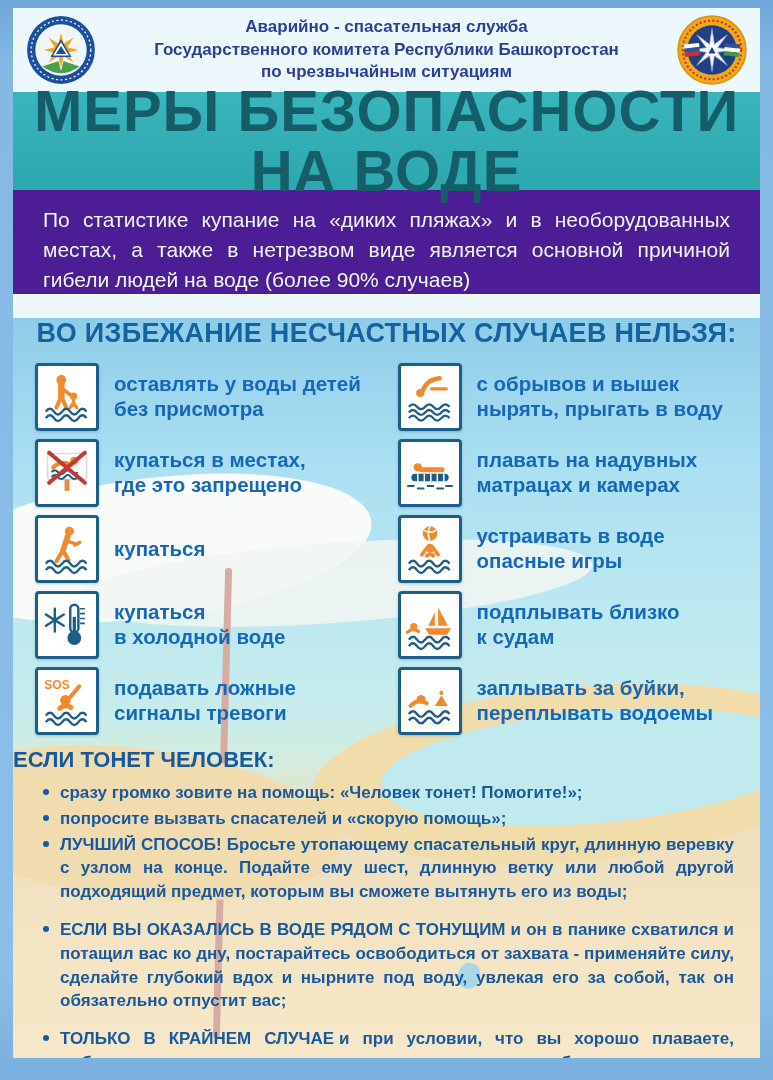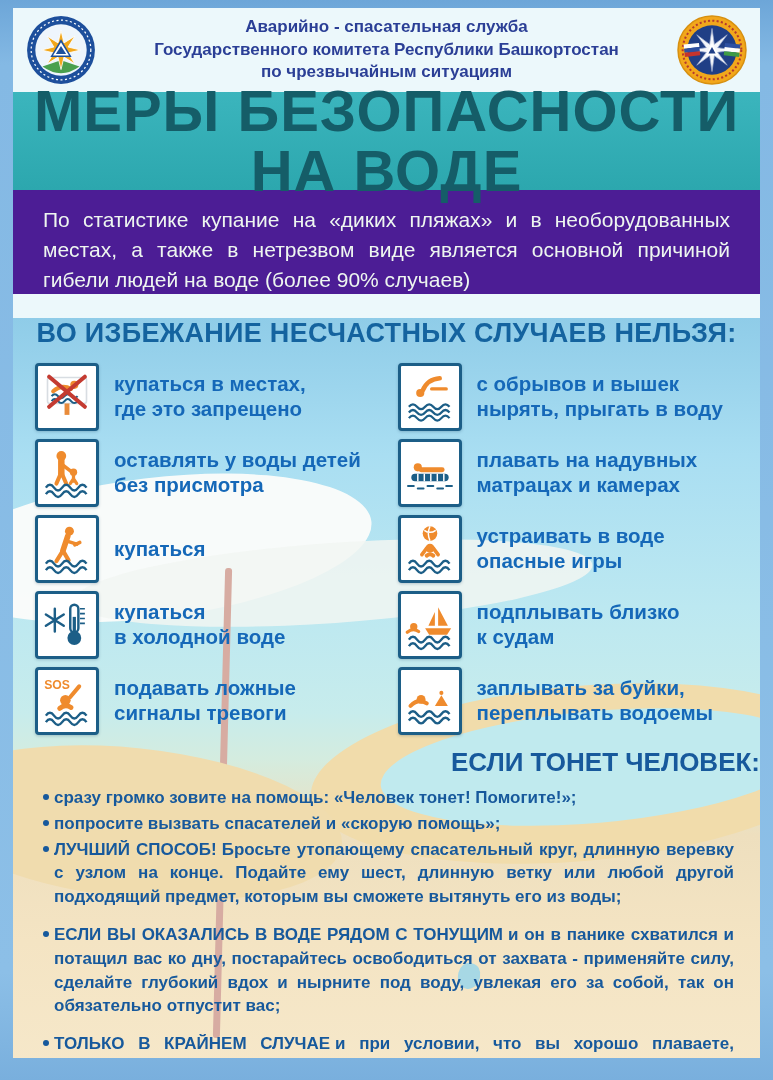--- a/index.html
+++ b/index.html
@@ -41,23 +41,23 @@
 
   .grid{position:relative;z-index:2;display:grid;grid-template-columns:1fr 1fr;grid-template-rows:repeat(5,76px);
     grid-auto-flow:column;padding:6px 8px 0 22px;column-gap:8px;}
   .item{display:flex;align-items:center;gap:15px;}
   .tile{width:64px;height:68px;flex:0 0 64px;background:#fff;border:3px solid #1c5e87;border-radius:4px;
     box-sizing:border-box;display:flex;align-items:center;justify-content:center;box-shadow:0 1px 3px rgba(20,60,90,.25);}
   .tile svg{width:52px;height:52px;display:block;}
   .itxt{color:#1568b8;font-weight:700;font-size:20.5px;line-height:1.2;}
   .itxt span{display:block;}
 
-  .drown-head{position:relative;z-index:2;text-align:right;color:#17599c;font-weight:800;font-size:26px;margin:8px 0 8px;}
+  .drown-head{position:relative;z-index:2;text-align:left;color:#17599c;font-weight:800;font-size:22px;margin:8px 0 8px;}
   .bullets{position:relative;z-index:2;list-style:none;margin:0;padding:0 26px 0 30px;color:#17599c;font-weight:700;font-size:17px;line-height:1.4;}
-  .bullet{display:flex;gap:5px;text-align:justify;margin-bottom:2px;}
+  .bullet{display:flex;gap:11px;text-align:justify;margin-bottom:2px;}
   .dot{flex:0 0 6px;width:6px;height:6px;border-radius:50%;background:#17599c;margin-top:8px;}
   .btxt{flex:1;}
   .lead{font-weight:800;margin-right:5px;}
   .lead:empty{display:none;}
   .sp{margin-top:14px;}
 
   .sos-text{font-family:"Liberation Sans", sans-serif;font-weight:700;font-size:15px;fill:#ef8b2d;}
 </style>
 </head>
 <body>
@@ -124,57 +124,57 @@
         <div class="drop"></div>
       </div>
 
       <h2 class="proh-head">ВО ИЗБЕЖАНИЕ НЕСЧАСТНЫХ СЛУЧАЕВ НЕЛЬЗЯ:</h2>
 
       <div class="grid">
 
         <div class="item">
           <span class="tile">
             <svg viewBox="0 0 64 64">
+              <circle cx="25" cy="11" r="6" fill="#ef8b2d"></circle>
+              <path d="M25 17 v16" stroke="#ef8b2d" stroke-width="8" stroke-linecap="round"></path>
+              <path d="M25 31 l-6 14 M25 31 l6 14" stroke="#ef8b2d" stroke-width="5" stroke-linecap="round"></path>
+              <path d="M25 21 l12 9" stroke="#ef8b2d" stroke-width="4.5" stroke-linecap="round"></path>
+              <circle cx="40" cy="31" r="4.5" fill="#ef8b2d"></circle>
+              <path d="M40 35 v7 M40 39 l-4 6 M40 39 l4 6" stroke="#ef8b2d" stroke-width="4" stroke-linecap="round"></path>
+              <path d="M6 50 q5 -7 10 0 t10 0 t10 0 t10 0 t10 0" stroke="#1c5e87" stroke-width="3" fill="none"></path>
+              <path d="M6 58 q5 -7 10 0 t10 0 t10 0 t10 0 t10 0" stroke="#1c5e87" stroke-width="3" fill="none"></path>
+            </svg>
+          </span>
+          <span class="itxt">
+            <span>оставлять у воды детей</span>
+            <span>без присмотра</span>
+          </span>
+        </div>
+
+        <div class="item">
+          <span class="tile">
+            <svg viewBox="0 0 64 64">
               <rect x="8" y="8" width="48" height="32" rx="3" fill="#ffffff" stroke="#d8dde2" stroke-width="2"></rect>
               <rect x="29" y="40" width="6" height="14" fill="#e98b3a"></rect>
               <circle cx="41" cy="17" r="5" fill="#ef8b2d"></circle>
               <path d="M15 25 q10 -9 22 -3" stroke="#ef8b2d" stroke-width="5" fill="none" stroke-linecap="round"></path>
               <path d="M13 31 q4 -5 8 0 t8 0 t8 0 t8 0" stroke="#1c5e87" stroke-width="2.5" fill="none"></path>
               <path d="M13 37 q4 -5 8 0 t8 0 t8 0 t8 0" stroke="#1c5e87" stroke-width="2.5" fill="none"></path>
               <path d="M10 7 L54 44 M54 7 L10 44" stroke="#c43b31" stroke-width="5" stroke-linecap="round"></path>
             </svg>
           </span>
           <span class="itxt">
             <span>купаться в местах,</span>
             <span>где это запрещено</span>
           </span>
         </div>
 
         <div class="item">
           <span class="tile">
             <svg viewBox="0 0 64 64">
-              <circle cx="25" cy="11" r="6" fill="#ef8b2d"></circle>
-              <path d="M25 17 v16" stroke="#ef8b2d" stroke-width="8" stroke-linecap="round"></path>
-              <path d="M25 31 l-6 14 M25 31 l6 14" stroke="#ef8b2d" stroke-width="5" stroke-linecap="round"></path>
-              <path d="M25 21 l12 9" stroke="#ef8b2d" stroke-width="4.5" stroke-linecap="round"></path>
-              <circle cx="40" cy="31" r="4.5" fill="#ef8b2d"></circle>
-              <path d="M40 35 v7 M40 39 l-4 6 M40 39 l4 6" stroke="#ef8b2d" stroke-width="4" stroke-linecap="round"></path>
-              <path d="M6 50 q5 -7 10 0 t10 0 t10 0 t10 0 t10 0" stroke="#1c5e87" stroke-width="3" fill="none"></path>
-              <path d="M6 58 q5 -7 10 0 t10 0 t10 0 t10 0 t10 0" stroke="#1c5e87" stroke-width="3" fill="none"></path>
-            </svg>
-          </span>
-          <span class="itxt">
-            <span>оставлять у воды детей</span>
-            <span>без присмотра</span>
-          </span>
-        </div>
-
-        <div class="item">
-          <span class="tile">
-            <svg viewBox="0 0 64 64">
               <circle cx="35" cy="10" r="5.5" fill="#ef8b2d"></circle>
               <path d="M33 16 L27 34" stroke="#ef8b2d" stroke-width="7" stroke-linecap="round"></path>
               <path d="M27 34 l-8 13 M27 34 l7 12" stroke="#ef8b2d" stroke-width="5" stroke-linecap="round"></path>
               <path d="M31 22 l13 4" stroke="#ef8b2d" stroke-width="4.5" stroke-linecap="round"></path>
               <rect x="43" y="20" width="4.5" height="11" rx="2" fill="#ef8b2d" transform="rotate(65 45 25)"></rect>
               <path d="M6 50 q5 -7 10 0 t10 0 t10 0 t10 0 t10 0" stroke="#1c5e87" stroke-width="3" fill="none"></path>
               <path d="M6 58 q5 -7 10 0 t10 0 t10 0 t10 0 t10 0" stroke="#1c5e87" stroke-width="3" fill="none"></path>
             </svg>
           </span>
           <span class="itxt">

